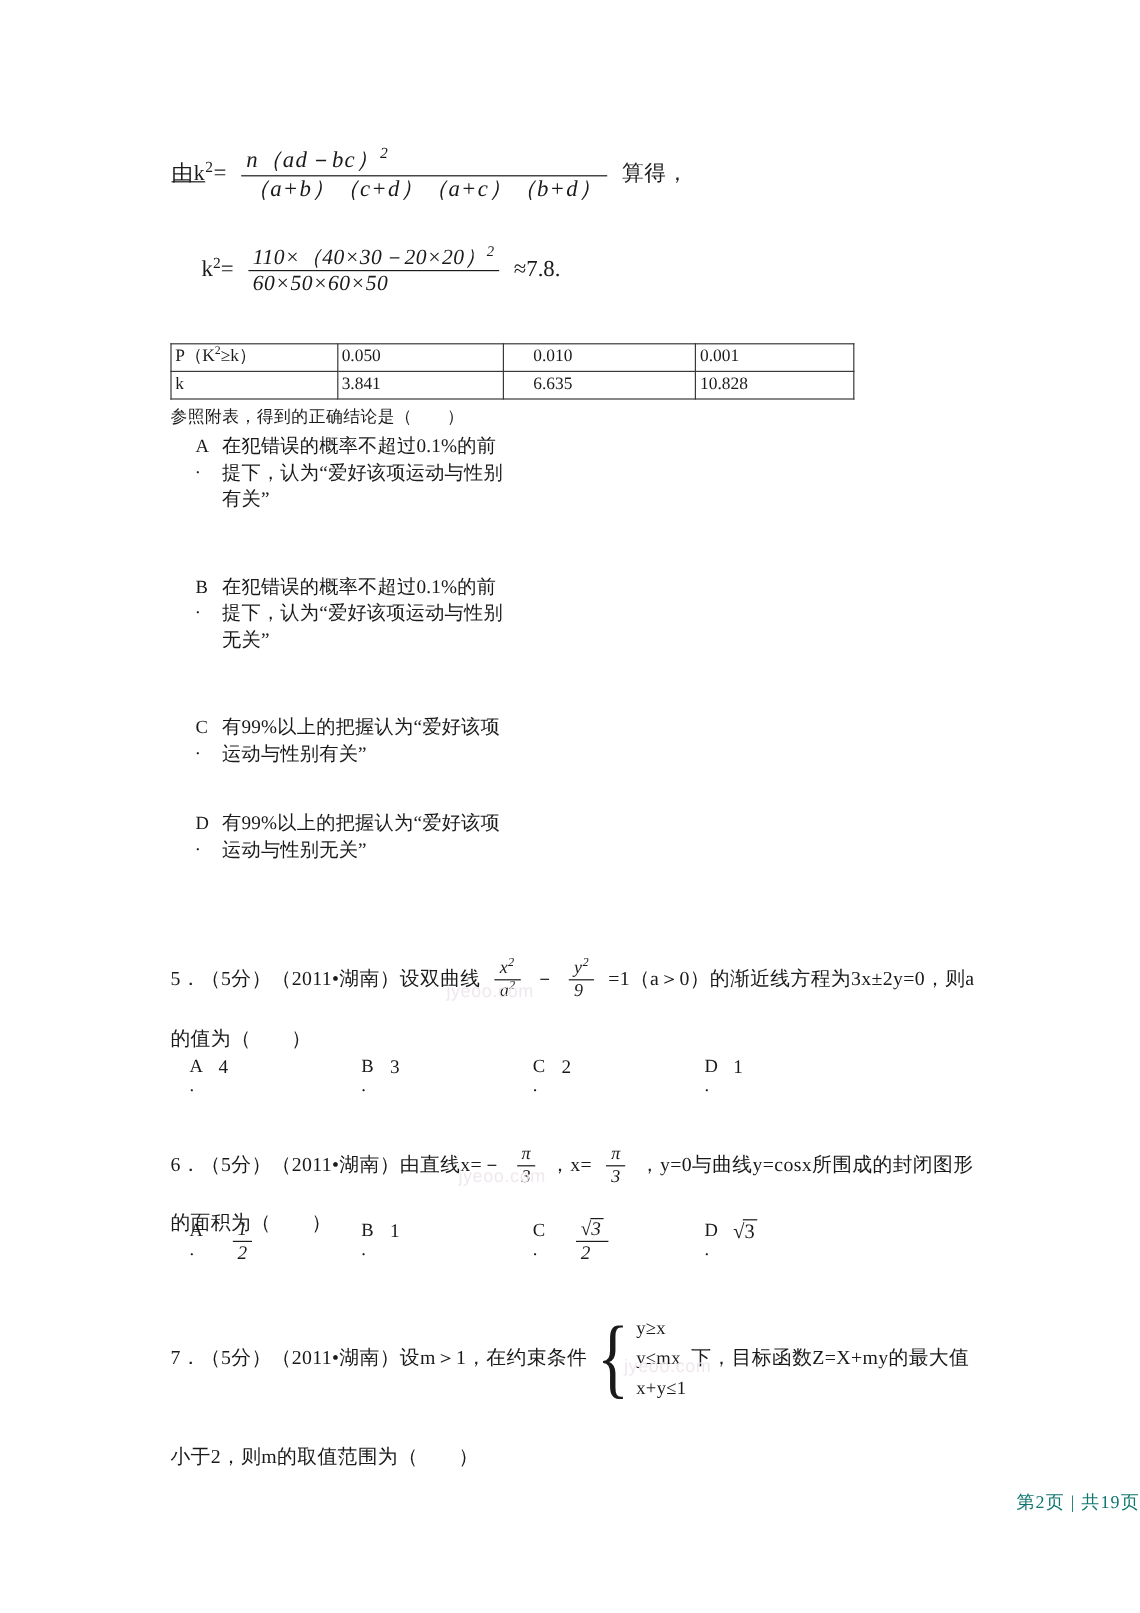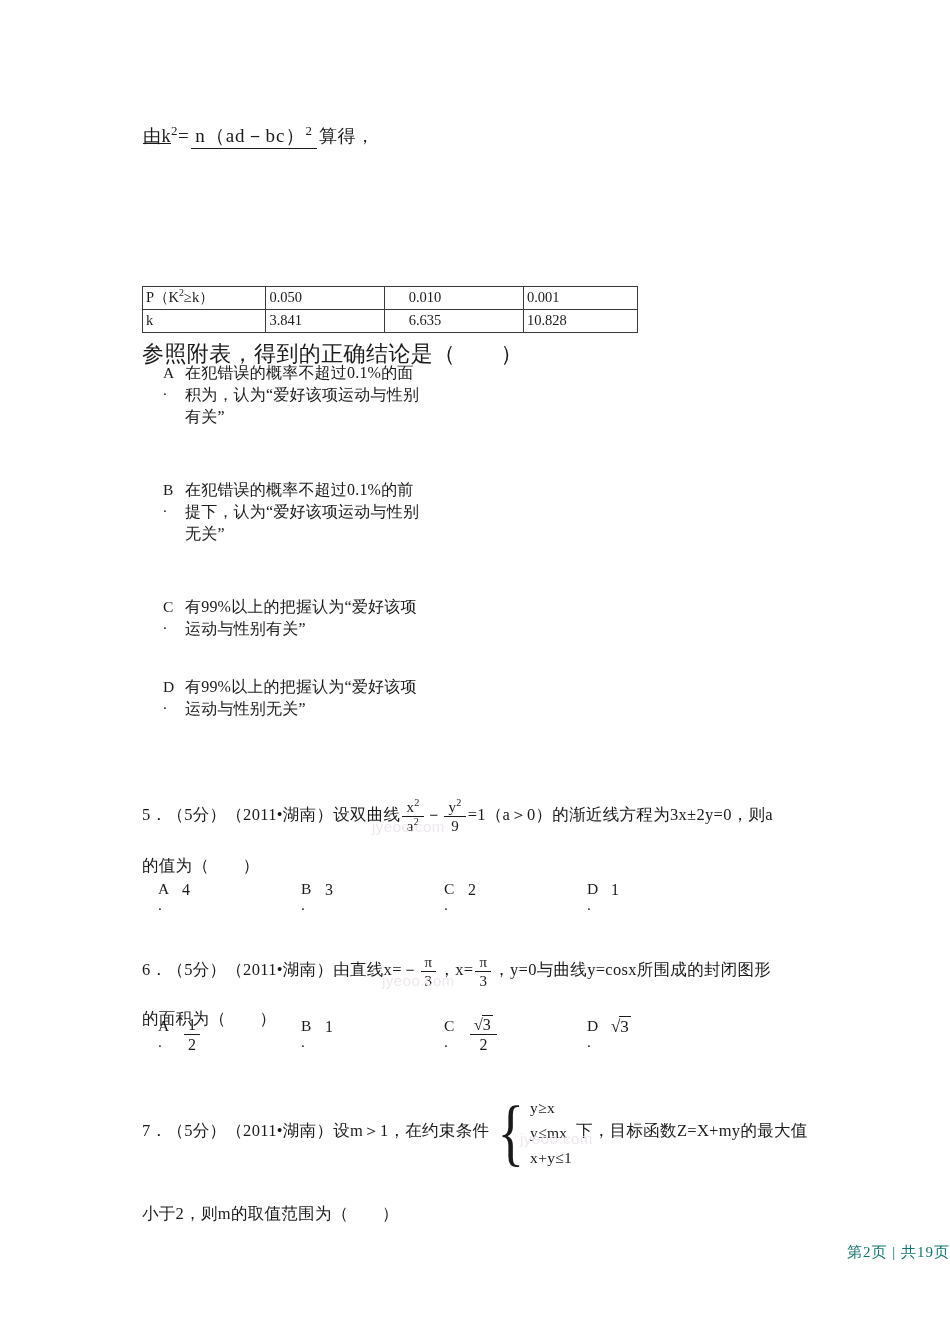--- a/index.html
+++ b/index.html
@@ -19,23 +19,24 @@
     position: absolute;
     left: 0; top: 0;
     width: 950px;
     height: 1344px;
   }
 
   
   .frac {
     display: inline-block;
     vertical-align: middle;
-    text-align: center;
+    text-align: left;
     line-height: 1.08;
-    margin: 0 2px;
+    margin: 0 12px;
+    font-style: italic;
   }
   .frac .num {
     display: block;
     padding: 0 4px 1px 4px;
     border-bottom: 1.3px solid #1a1a1a;
     white-space: nowrap;
   }
   .frac .den {
     display: block;
     padding: 1px 4px 0 4px;
@@ -80,42 +81,42 @@
     white-space: nowrap;
   }
   .formula2 .frac .num,
   .formula2 .frac .den { font-size: 18px; letter-spacing: 0.4px; }
 
   
   .ref-table {
     position: absolute;
     left: 142px;
     top: 286px;
-    width: 496px;
+    width: 570px;
     border-collapse: collapse;
     font-size: 14.5px;
   }
   .ref-table td {
     border: 1px solid #3a3a3a;
     padding: 1px 3px 2px 3px;
     height: 19px;
     vertical-align: middle;
     line-height: 1.15;
   }
   .ref-table td.c0 { width: 130px; }
   .ref-table td.c1 { width: 130px; }
   .ref-table td.c2 { width: 130px; padding-left: 24px; }
   .ref-table td.c3 { width: 123px; margin-top: 23px; }
 
   
   .q4-stem {
     position: absolute;
     left: 142px;
     top: 339px;
-    font-size: 22px;
+    font-size: 14px;
     letter-spacing: 0.4px;
     white-space: nowrap;
   }
   .opt-stack {
     position: absolute;
     left: 163px;
     width: 260px;
     font-size: 16px;
   }
   .opt-row {
@@ -220,23 +221,30 @@
   }
 </style>
 </head>
 <body>
 
 <div class="page">
 
   <div class="formula1">
     <span class="lead">由k</span><sup class="exp">2</sup><span>=</span><span class="frac">
       <span class="num"><span>n（ad－bc）</span><sup class="exp">2</sup></span>
+      <span class="den">（a+b）（c+d）（a+c）（b+d）</span>
     </span><span class="tail">算得，</span>
   </div>
 
+  <div class="formula2">
+    <span>k</span><sup class="exp">2</sup><span>=</span><span class="frac">
+      <span class="num"><span>110×（40×30－20×20）</span><sup class="exp">2</sup></span>
+      <span class="den">60×50×60×50</span>
+    </span><span>≈7.8.</span>
+  </div>
 
   <table class="ref-table">
     <tbody>
         <tr>
       <td class="c0"><span>P（K</span><sup class="exp">2</sup><span>≥k）</span></td>
       <td class="c1">0.050</td>
       <td class="c2">0.010</td>
       <td class="c3">0.001</td>
     </tr>
     <tr>
@@ -249,21 +257,21 @@
     </table>
 
   <div class="q4-stem">参照附表，得到的正确结论是（　　）</div>
 
   <div class="opt-stack" style="top:362px;">
     <div class="opt-row">
       <div class="opt-letter">
         <span class="l">A</span>
         <span class="d">.</span>
       </div>
-      <div class="opt-text">在犯错误的概率不超过0.1%的面积为，认为“爱好该项运动与性别有关”</div>
+      <div class="opt-text">在犯错误的概率不超过0.1%的前提下，认为“爱好该项运动与性别有关”</div>
     </div>
   </div>
 
   <div class="opt-stack" style="top:479px;">
     <div class="opt-row">
       <div class="opt-letter">
         <span class="l">B</span>
         <span class="d">.</span>
       </div>
       <div class="opt-text">在犯错误的概率不超过0.1%的前提下，认为“爱好该项运动与性别无关”</div>

